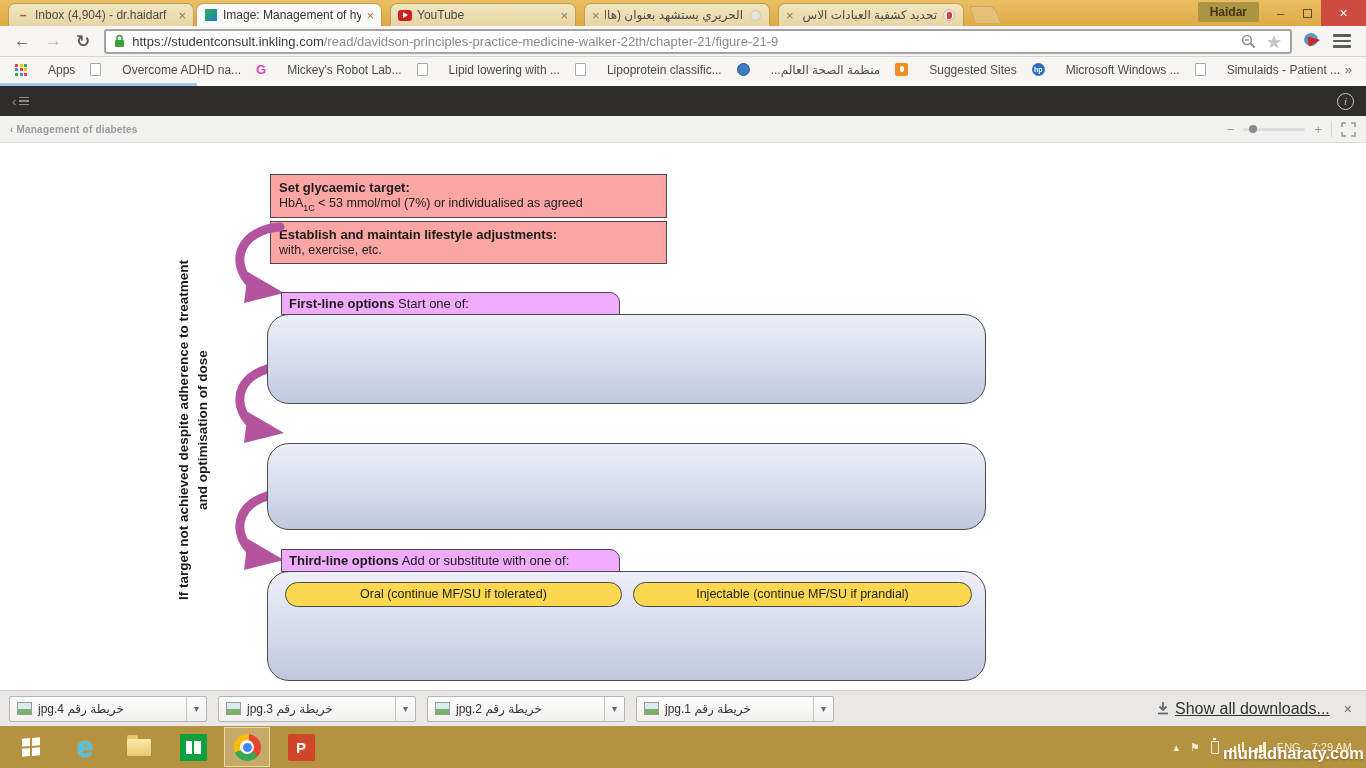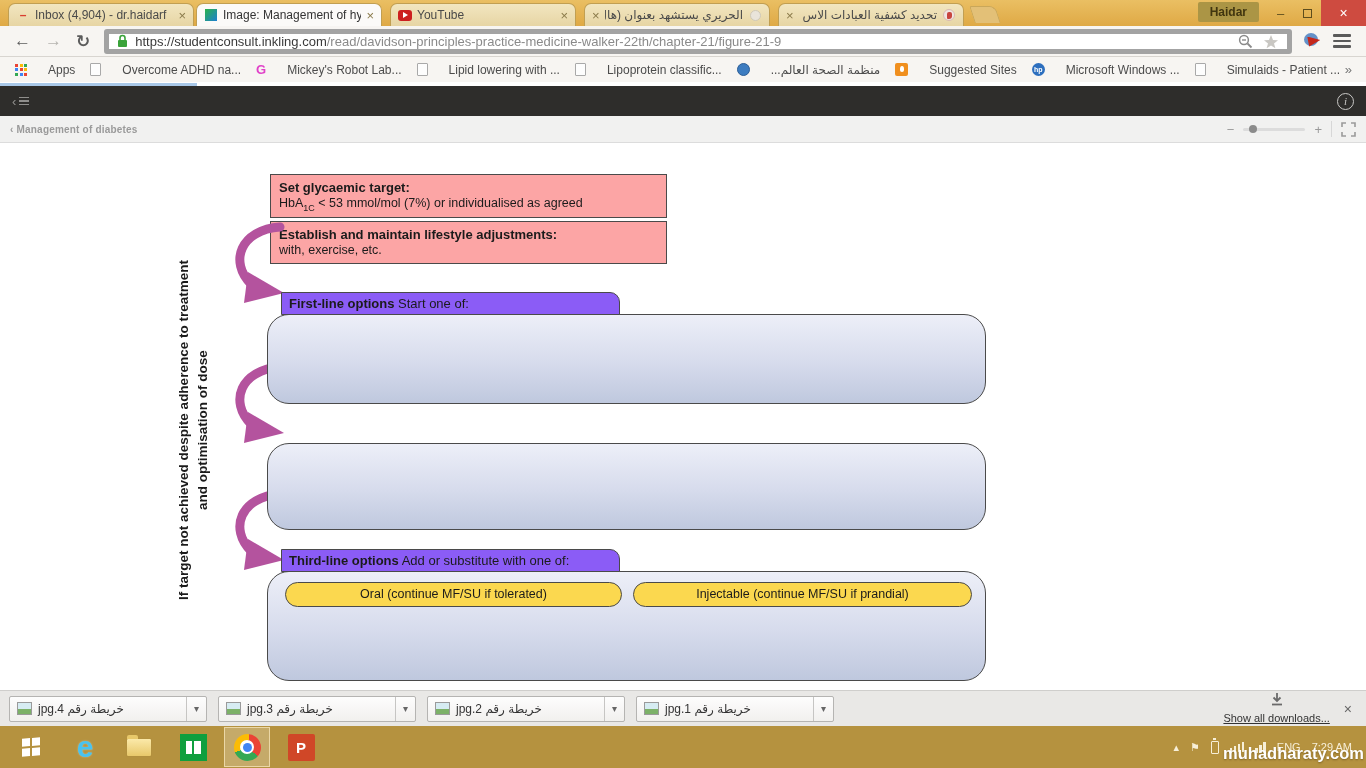--- a/index.html
+++ b/index.html
@@ -33,21 +33,21 @@
     font-size:12px; font-weight:bold; border-radius:2px; display:flex; align-items:center; }
   .wc-btn { width:27px; display:flex; align-items:center; justify-content:center; color:#5d4d1d; font-size:13px; }
   .wc-restore-glyph { width:9px; height:9px; border:1.5px solid #5d4d1d; background:transparent; }
   .wc-close { width:45px; background:#ce4b40; color:#fff; font-size:14px; }
 
   
   .toolbar { position:absolute; left:0; top:26px; width:1366px; height:31px; background:#f7f5f2;
     border-bottom:1px solid #d8d5d0; display:flex; align-items:center; }
   .nav-glyph { font-size:17px; font-weight:bold; color:#5c5c5c; margin-left:14px; }
   .nav-glyph.disabled { color:#b6b4b0; }
-  .omnibox { margin-left:14px; width:1188px; height:25px; background:#fff; border:5px solid #a3a3a3;
+  .omnibox { margin-left:14px; width:1188px; height:25px; background:#fff; border:2px solid #a3a3a3;
     border-radius:3px; display:flex; align-items:center; padding:0 8px; }
   .url-text { font-size:13px; color:#3a3a3a; margin-left:7px; white-space:nowrap; overflow:hidden; flex:1; }
   .url-text .path { color:#8a8a8a; }
   .omni-icons { display:flex; align-items:center; gap:10px; }
   .ext-acrobat { width:19px; height:17px; margin-left:12px; position:relative; }
   .ext-acrobat .blue { position:absolute; left:0; top:0; width:14px; height:13px; border-radius:50%; background:#4a7fc1; opacity:.85; }
   .ext-acrobat .red { position:absolute; left:3px; top:4px; width:13px; height:10px; background:#c5281c; clip-path:polygon(0 0,100% 35%,15% 100%); }
   .menu-btn { margin:0 12px 0 10px; display:flex; flex-direction:column; gap:3px; }
   .menu-btn span { display:block; width:18px; height:2.5px; background:#5a5a5a; border-radius:1px; }
 
@@ -82,21 +82,21 @@
   .zoomer .track { width:62px; height:3px; background:#dcdcdc; border-radius:2px; position:relative; }
   .zoomer .knob { position:absolute; left:6px; top:-2.5px; width:8px; height:8px; border-radius:50%; background:#8b8b8b; }
   .zoomer .sep { width:1px; height:16px; background:#d7d7d7; }
   .zoomer .sign { font-size:13px; }
 
   
   .content { position:absolute; left:0; top:143px; width:1366px; height:547px; background:#fff; }
   .fig { position:absolute; border:1.5px solid #4a4a4a; font-size:12.5px; color:#1b1b1b; line-height:15px; }
   .pink { background:#fca5a5; }
   .green { background:#cfe3ab; text-align:center; }
-  .lavender { background:#8b5cf6; border-radius:0 10px 0 0; z-index:2; line-height:21px; padding-left:7px; font-size:13px; }
+  .lavender { background:#f0abfc; border-radius:0 10px 0 0; z-index:2; line-height:21px; padding-left:7px; font-size:13px; }
   .bigbox { background:linear-gradient(#edeff8 0%,#d6dbec 55%,#bfc8de 100%); border-radius:22px; z-index:1; }
   .pill { background:#fbd84f; border-radius:13px; text-align:center; line-height:22px; z-index:2; font-size:12.5px; }
   .fig b { font-size:13px; }
   .pad { padding:5px 8px; }
   .vcenter { display:flex; flex-direction:column; justify-content:center; }
   .sidenote { position:absolute; left:174px; top:240px; width:42px; height:380px; }
   .sidenote .rot { position:absolute; width:380px; height:42px; transform:rotate(-90deg) translateX(-380px);
     transform-origin:0 0; text-align:center; font-weight:bold; font-size:13.5px; color:#1b1b1b; line-height:19px; }
   .arrow { position:absolute; width:72px; height:85px; }
   sub { font-size:9px; }
@@ -105,21 +105,21 @@
   .dlbar { position:absolute; left:0; top:690px; width:1366px; height:36px; background:#e9e8e6;
     border-top:1px solid #cfcecc; display:flex; align-items:center; }
   .dl-item { margin-left:11px; width:198px; height:26px; background:linear-gradient(#fdfdfd,#f1f0ee);
     border:1px solid #b5b4b2; border-radius:2px; display:flex; align-items:center; padding:0 0 0 7px; }
   .dl-item:first-of-type { margin-left:9px; }
   .dl-thumb { width:15px; height:13px; border:1px solid #9a9a9a; background:linear-gradient(180deg,#d6ecf2 55%,#7cb168 55%); flex:0 0 auto; }
   .dl-name { flex:1; font-size:12px; color:#333; direction:rtl; text-align:left; padding:0 6px; white-space:nowrap; overflow:hidden; }
   .dl-caret { width:20px; height:100%; border-left:1px solid #c6c5c3; display:flex; align-items:center; justify-content:center;
     color:#666; font-size:10px; }
   .dl-right { margin-left:auto; display:flex; align-items:center; gap:14px; margin-right:14px; }
-  .dl-showall { font-size:11px; color:#333; text-decoration:underline; display:flex; align-items:center; gap:6px;flex-direction:column; }
+  .dl-showall { font-size:16px; color:#333; text-decoration:underline; display:flex; align-items:center; gap:6px; }
   .dl-close { color:#666; font-size:14px; }
 
   
   .taskbar { position:absolute; left:0; top:726px; width:1366px; height:42px; background:#b5923f; display:flex; align-items:center; }
   .tb-btn { width:46px; height:40px; display:flex; align-items:center; justify-content:center; margin-left:8px; }
   .tb-btn.active { background:rgba(255,255,255,.22); border:1px solid rgba(255,240,200,.65); }
   .ic-start { display:grid; grid-template-columns:8px 8px; grid-template-rows:8px 8px; gap:2px; transform:skewY(-4deg); }
   .ic-start i { background:#fff; }
   .ic-ie { color:#49c3f0; font-size:30px; font-weight:bold; line-height:28px; text-shadow:0 0 2px rgba(255,255,255,.4); }
   .ic-folder { width:26px; height:19px; background:linear-gradient(#fbe9a9,#e8c86a); border:1px solid #b2903e; border-radius:2px; position:relative; }

